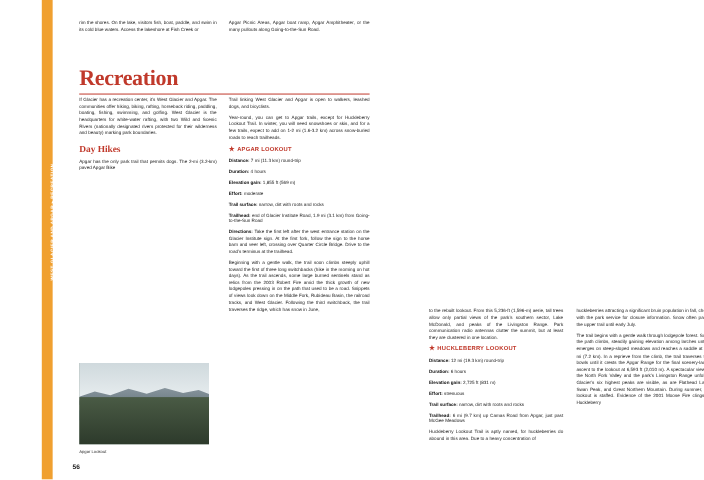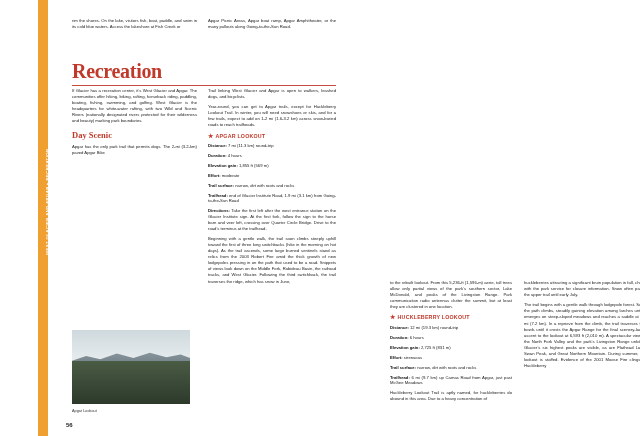--- a/index.html
+++ b/index.html
@@ -105,21 +105,21 @@
       <p>Apgar Picnic Areas, Apgar boat ramp, Apgar Amphitheater, or the many pullouts along Going-to-the-Sun Road.</p>
     </div>
 
     <div style="position:absolute;left:24px;top:60px;width:264px;">
       <h1 class="section">Recreation</h1>
       <div class="rule" style="margin-top:2px;"></div>
     </div>
 
     <div class="col" style="left:24px;top:88px;width:125px;">
       <p>If Glacier has a recreation center, it’s West Glacier and Apgar. The communities offer hiking, biking, rafting, horseback riding, paddling, boating, fishing, swimming, and golfing. West Glacier is the headquarters for white-water rafting, with two Wild and Scenic Rivers (nationally designated rivers protected for their wilderness and beauty) marking park boundaries.</p>
-      <h2 class="sub">Day Scenic</h2>
+      <h2 class="sub">Day Hikes</h2>
       <p>Apgar has the only park trail that permits dogs. The 2-mi (3.2-km) paved Apgar Bike</p>
     </div>
 
     <div class="col" style="left:160px;top:88px;width:128px;">
       <p>Trail linking West Glacier and Apgar is open to walkers, leashed dogs, and bicyclists.</p>
       <p>Year-round, you can get to Apgar trails, except for Huckleberry Lookout Trail. In winter, you will need snowshoes or skis, and for a few trails, expect to add on 1-2 mi (1.6-3.2 km) across snow-buried roads to reach trailheads.</p>
 
       <h3 class="hike">
         <span class="star">★</span><span>APGAR LOOKOUT</span>
       </h3>

